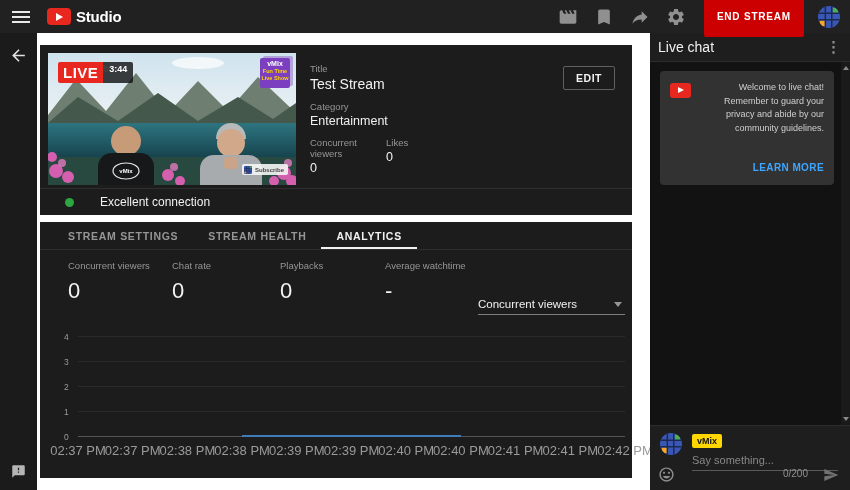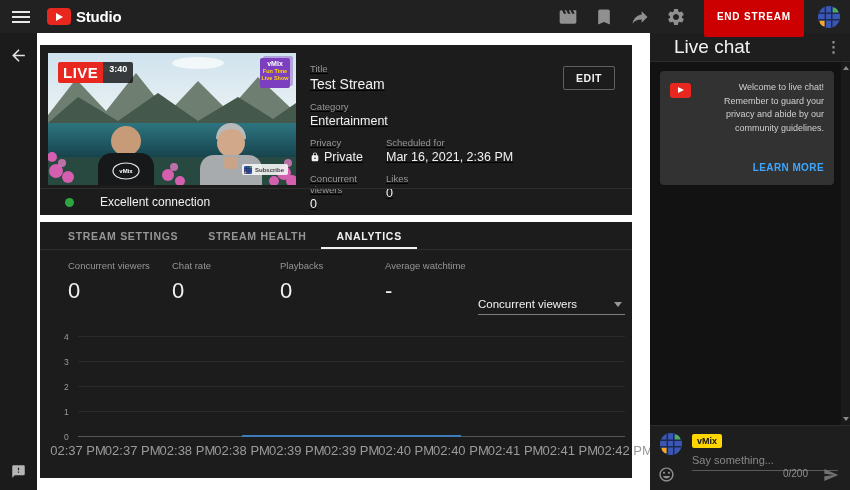--- a/index.html
+++ b/index.html
@@ -40,21 +40,21 @@
   .time-badge { background:rgba(10,10,10,0.78); color:#fff; font-size:9px; font-weight:bold; padding:2px 6px; border-radius:0 2px 2px 0; }
   .cube-logo { position:absolute; right:6px; top:5px; width:30px; height:30px; background:#7b3fbf; border-radius:2px; box-shadow:3px -2px 0 rgba(150,110,200,0.55); text-align:center; }
   .cube-logo .cl-title { color:#fff; font-size:7px; font-weight:bold; padding-top:2px; }
   .cube-logo .cl-sub { color:var(--badge-yellow,#ffd600); font-size:5.5px; font-weight:bold; line-height:1.3; padding:1px 1px; }
   .subscribe-pill { position:absolute; right:8px; bottom:10px; background:rgba(245,245,245,0.9); border-radius:2px; display:flex; align-items:center; padding:1.5px 4px 1.5px 2px; }
   .sub-grid { width:8px; height:8px; border-radius:1px; overflow:hidden; margin-right:3px; }
   .sub-grid svg { display:block; width:100%; height:100%; }
   .subscribe-pill span { font-size:6px; color:#444; font-weight:bold; }
 
   
-  .info { position:absolute; left:270px; top:18px; right:70px;text-decoration:underline; }
+  .info { position:absolute; left:270px; top:18px; right:70px; }
   .lab { font-size:9.5px; color:#969696; margin-bottom:2px; }
   .val { font-size:12.5px; color:#f1f1f1; margin-bottom:9px; }
   .val.title { font-size:14px; }
   .info-cols { display:flex; }
   .info-col1 { width:76px; flex:none; }
   .lock-icon { width:10px; height:10px; fill:#f1f1f1; margin-right:4px; vertical-align:-1px; }
   .edit-btn { position:absolute; right:17px; top:21px; background:transparent; border:1px solid #606060; color:#f1f1f1; font-family:inherit; font-size:10.5px; font-weight:bold; letter-spacing:0.5px; padding:5px 12px; border-radius:2px; cursor:pointer; }
   .conn-row { position:absolute; left:0; right:0; bottom:0; height:27px; border-top:1px solid #2e2e2e; display:flex; align-items:center; }
   .conn-dot { width:9px; height:9px; border-radius:50%; background:var(--status-green,#2ba640); margin-left:25px; }
   .conn-text { margin-left:26px; font-size:12px; color:#f1f1f1; }
@@ -80,21 +80,21 @@
   .gridline { position:absolute; left:0; right:0; height:1px; background:#2a2a2a; }
   .gridline.base { background:#555; }
   .ytick { position:absolute; left:-14px; font-size:8.5px; color:#9a9a9a; transform:translateY(50%); }
   .chart-line { position:absolute; height:2px; bottom:0; z-index:2; }
   .chart-x { position:absolute; left:38px; right:7px; top:221px; height:12px; }
   .xtick { position:absolute; transform:translateX(-50%); font-size:13px; color:#9a9a9a; white-space:nowrap; }
 
   
   .chat { position:absolute; left:650px; top:33px; width:200px; height:457px; background:#121212; }
   .chat-header { height:29px; background:#1e1e1e; border-bottom:1px solid #2c2c2c; display:flex; align-items:center; }
-  .chat-title { margin-left:24px; font-size:19px; color:#f1f1f1; flex:1; }
+  .chat-title { margin-left:8px; font-size:14px; color:#f1f1f1; flex:1; }
   .kebab { color:#909090; font-size:15px; font-weight:bold; padding:0 9px; cursor:pointer; }
   .chat-body { position:absolute; left:0; right:0; top:29px; bottom:65px;text-align:right; }
   .scroll-track { position:absolute; right:0; top:0; bottom:0; width:9px; background:#1a1a1a; cursor:pointer; }
   .scroll-up { position:absolute; top:4px; left:1.5px; width:0; height:0; border-left:3px solid transparent; border-right:3px solid transparent; border-bottom:4px solid #8a8a8a; }
   .scroll-down { position:absolute; bottom:4px; left:1.5px; width:0; height:0; border-left:3px solid transparent; border-right:3px solid transparent; border-top:4px solid #8a8a8a; }
   .welcome-card { position:absolute; left:10px; top:9px; right:16px; background:#323232; border-radius:4px; padding:10px 10px 10px 10px; display:flex; }
   .wc-icon { flex:none; width:21px; height:15px; background:var(--live-red,#e8271f); border-radius:3px; position:relative; margin-right:9px; margin-top:2px; }
   .wc-icon::after { content:""; position:absolute; left:8px; top:4px; border-left:6px solid #fff; border-top:3.5px solid transparent; border-bottom:3.5px solid transparent; }
   .wc-text { font-size:9px; line-height:1.5; color:#cfcfcf; }
   .wc-link { display:inline-block; margin-top:27px; font-size:10px; font-weight:bold; letter-spacing:0.4px; color:var(--link-blue,#3ea6ff); cursor:pointer; }
@@ -197,21 +197,21 @@
         <ellipse cx="78" cy="118" rx="13" ry="8" fill="none" stroke="#e8e8e8" stroke-width="1.2"></ellipse>
         <text x="78" y="120" text-anchor="middle" font-size="6" fill="#ffffff" font-weight="bold">vMix</text>
 
         <path d="M168 86c0-10 7-16 15-16s15 6 15 16z" fill="#b7b9ba"></path>
         <circle cx="183" cy="90" r="14" fill="#d2a88a"></circle>
         <path d="M152 132v-16c0-8 6-14 14-14h34c8 0 14 6 14 14v16z" fill="#a7abae"></path>
         <rect x="176" y="104" width="14" height="12" rx="3" fill="#c9a488"></rect>
       </svg>
       <div class="badge-row">
         <span class="live-badge">LIVE</span>
-        <span class="time-badge">3:40</span>
+        <span class="time-badge">3:44</span>
       </div>
       <div class="cube-logo">
         <div class="cl-title">vMix</div>
         <div class="cl-sub">Fun Time Live Show</div>
       </div>
       <div class="subscribe-pill">
         <span class="sub-grid">
             <svg viewBox="0 0 24 24">
               <rect width="24" height="24" fill="#3a57b5"></rect>
               <rect x="16" y="2" width="6" height="6" fill="#4caf50"></rect>
@@ -221,32 +221,20 @@
           </span>
         <span>Subscribe</span>
       </div>
     </div>
 
     <div class="info">
       <div class="lab">Title</div>
       <div class="val title">Test Stream</div>
       <div class="lab">Category</div>
       <div class="val">Entertainment</div>
-      <div class="info-cols">
-        <div class="info-col1">
-          <div class="lab">Privacy</div>
-          <div class="val"><svg class="lock-icon" viewBox="0 0 24 24">
-                <path d="M18 8h-1V6c0-2.76-2.24-5-5-5S7 3.24 7 6v2H6c-1.1 0-2 .9-2 2v10c0 1.1.9 2 2 2h12c1.1 0 2-.9 2-2V10c0-1.1-.9-2-2-2zm-6 9c-1.1 0-2-.9-2-2s.9-2 2-2 2 .9 2 2-.9 2-2 2zm3.1-9H8.9V6c0-1.71 1.39-3.1 3.1-3.1 1.71 0 3.1 1.39 3.1 3.1v2z"></path>
-              </svg><span>Private</span></div>
-        </div>
-        <div>
-          <div class="lab">Scheduled for</div>
-          <div class="val">Mar 16, 2021, 2:36 PM</div>
-        </div>
-      </div>
       <div class="info-cols">
         <div class="info-col1">
           <div class="lab">Concurrent viewers</div>
           <div class="val">0</div>
         </div>
         <div>
           <div class="lab">Likes</div>
           <div class="val">0</div>
         </div>
       </div>

